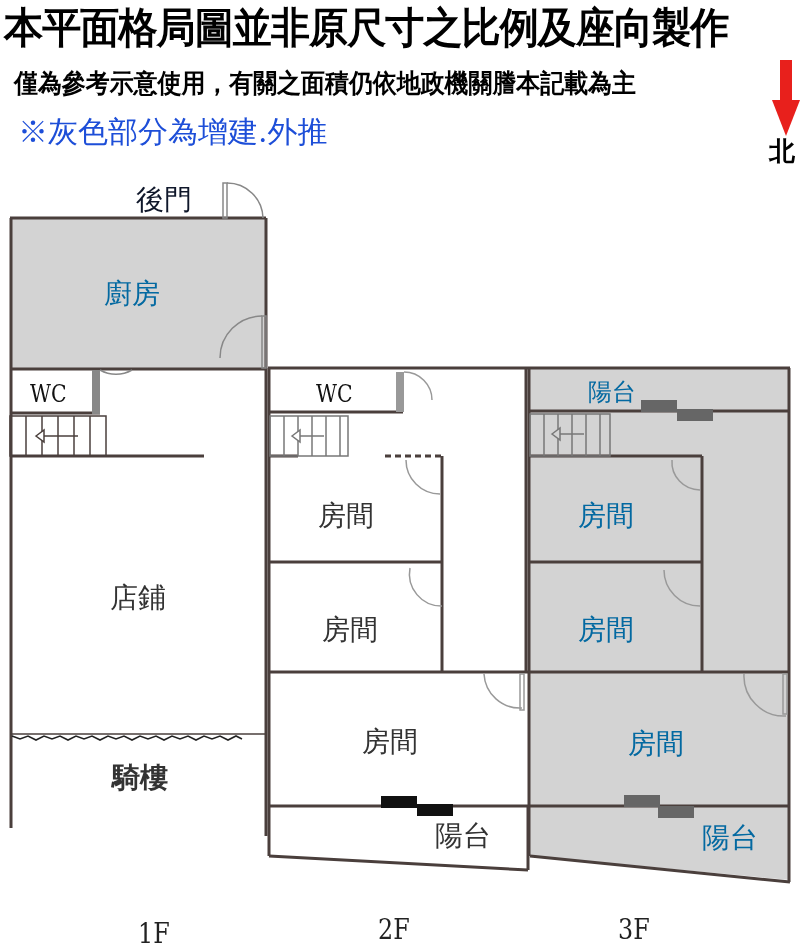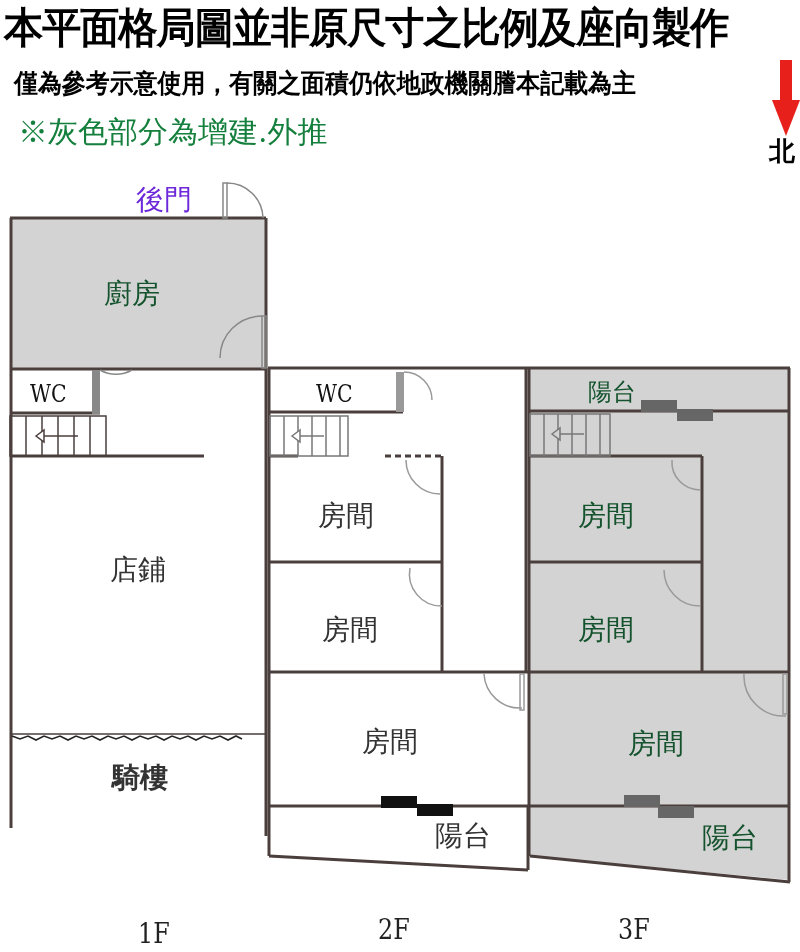--- a/index.html
+++ b/index.html
@@ -1,25 +1,25 @@
 <!DOCTYPE html>
 <html><head>
 <meta charset="utf-8">
 <style>
   html, body { margin:0; padding:0; background:#ffffff; }
   body { width:800px; height:952px; position:relative; overflow:hidden; font-family:"DejaVu Sans", sans-serif; }
   .title { position:absolute; left:4px; top:0px; font-family:"DejaVu Sans", sans-serif; font-weight:bold; font-size:42px; letter-spacing:-1px; color:#000; white-space:nowrap; line-height:56px; transform:scaleX(0.93); transform-origin:left top; }
   .subtitle { position:absolute; left:14px; top:66px; font-family:"DejaVu Sans", sans-serif; font-weight:bold; font-size:26px; color:#000; white-space:nowrap; line-height:34px; transform:scaleX(0.92); transform-origin:left top; }
-  .note { position:absolute; left:18px; top:112px; font-family:"DejaVu Serif", serif; font-size:30px; color:#15803d; white-space:nowrap; line-height:40px; }
+  .note { position:absolute; left:18px; top:112px; font-family:"DejaVu Serif", serif; font-size:30px; color:#1d4ed8; white-space:nowrap; line-height:40px; }
   .north-label { position:absolute; left:769px; top:136px; font-family:"DejaVu Sans", sans-serif; font-weight:bold; font-size:26px; color:#000; line-height:30px; }
   .north-arrow { position:absolute; left:772px; top:60px; width:28px; height:76px; }
   .plan { position:absolute; left:0; top:170px; width:800px; height:720px; }
   .floor-label { position:absolute; top:912px; font-family:"DejaVu Serif", serif; font-size:28px; color:#222; line-height:36px; transform:scaleX(0.85); transform-origin:left top; }
   .room-label { position:absolute; font-family:"DejaVu Serif", serif; font-size:28px; color:#333; white-space:nowrap; line-height:32px; }
-  .room-label.gray { color:#14532d; }
+  .room-label.gray { color:#0369a1; }
   .wc-label { position:absolute; font-family:"DejaVu Serif", serif; font-size:24px; color:#111; line-height:28px; transform:scaleX(0.85); transform-origin:left top; }
 </style>
 </head>
 <body>
 
 <div class="title">本平面格局圖並非原尺寸之比例及座向製作</div>
 <div class="subtitle">僅為參考示意使用，有關之面積仍依地政機關謄本記載為主</div>
 <div class="note">※灰色部分為增建.外推</div>
 
 <svg class="north-arrow" viewBox="0 0 28 76">
@@ -143,24 +143,24 @@
       <rect x="783" y="674" width="4" height="40"></rect>
     </g>
 
     <rect x="641" y="400" width="36" height="12" fill="#666"></rect>
     <rect x="677" y="409" width="36" height="12" fill="#666"></rect>
     <rect x="624" y="795" width="36" height="12" fill="#666"></rect>
     <rect x="658" y="806" width="36" height="12" fill="#666"></rect>
   </g>
 </svg>
 
-<div class="room-label" style="left:136px;top:184px;color:#6d28d9;">後門</div>
+<div class="room-label" style="left:136px;top:184px;color:#0f172a;">後門</div>
 <div class="room-label gray" style="left:104px;top:278px;">廚房</div>
 <div class="wc-label" style="left:30px;top:380px;">WC</div>
-<div class="room-label" style="left:110px;top:554px;">店鋪</div>
+<div class="room-label" style="left:110px;top:582px;">店鋪</div>
 <div class="room-label" style="left:112px;top:762px;font-weight:bold;">騎樓</div>
 
 <div class="wc-label" style="left:316px;top:380px;">WC</div>
 <div class="room-label" style="left:318px;top:500px;">房間</div>
 <div class="room-label" style="left:322px;top:614px;">房間</div>
 <div class="room-label" style="left:362px;top:726px;">房間</div>
 <div class="room-label" style="left:435px;top:820px;">陽台</div>
 
 <div class="room-label gray" style="left:588px;top:376px;font-size:24px;">陽台</div>
 <div class="room-label gray" style="left:578px;top:500px;">房間</div>

